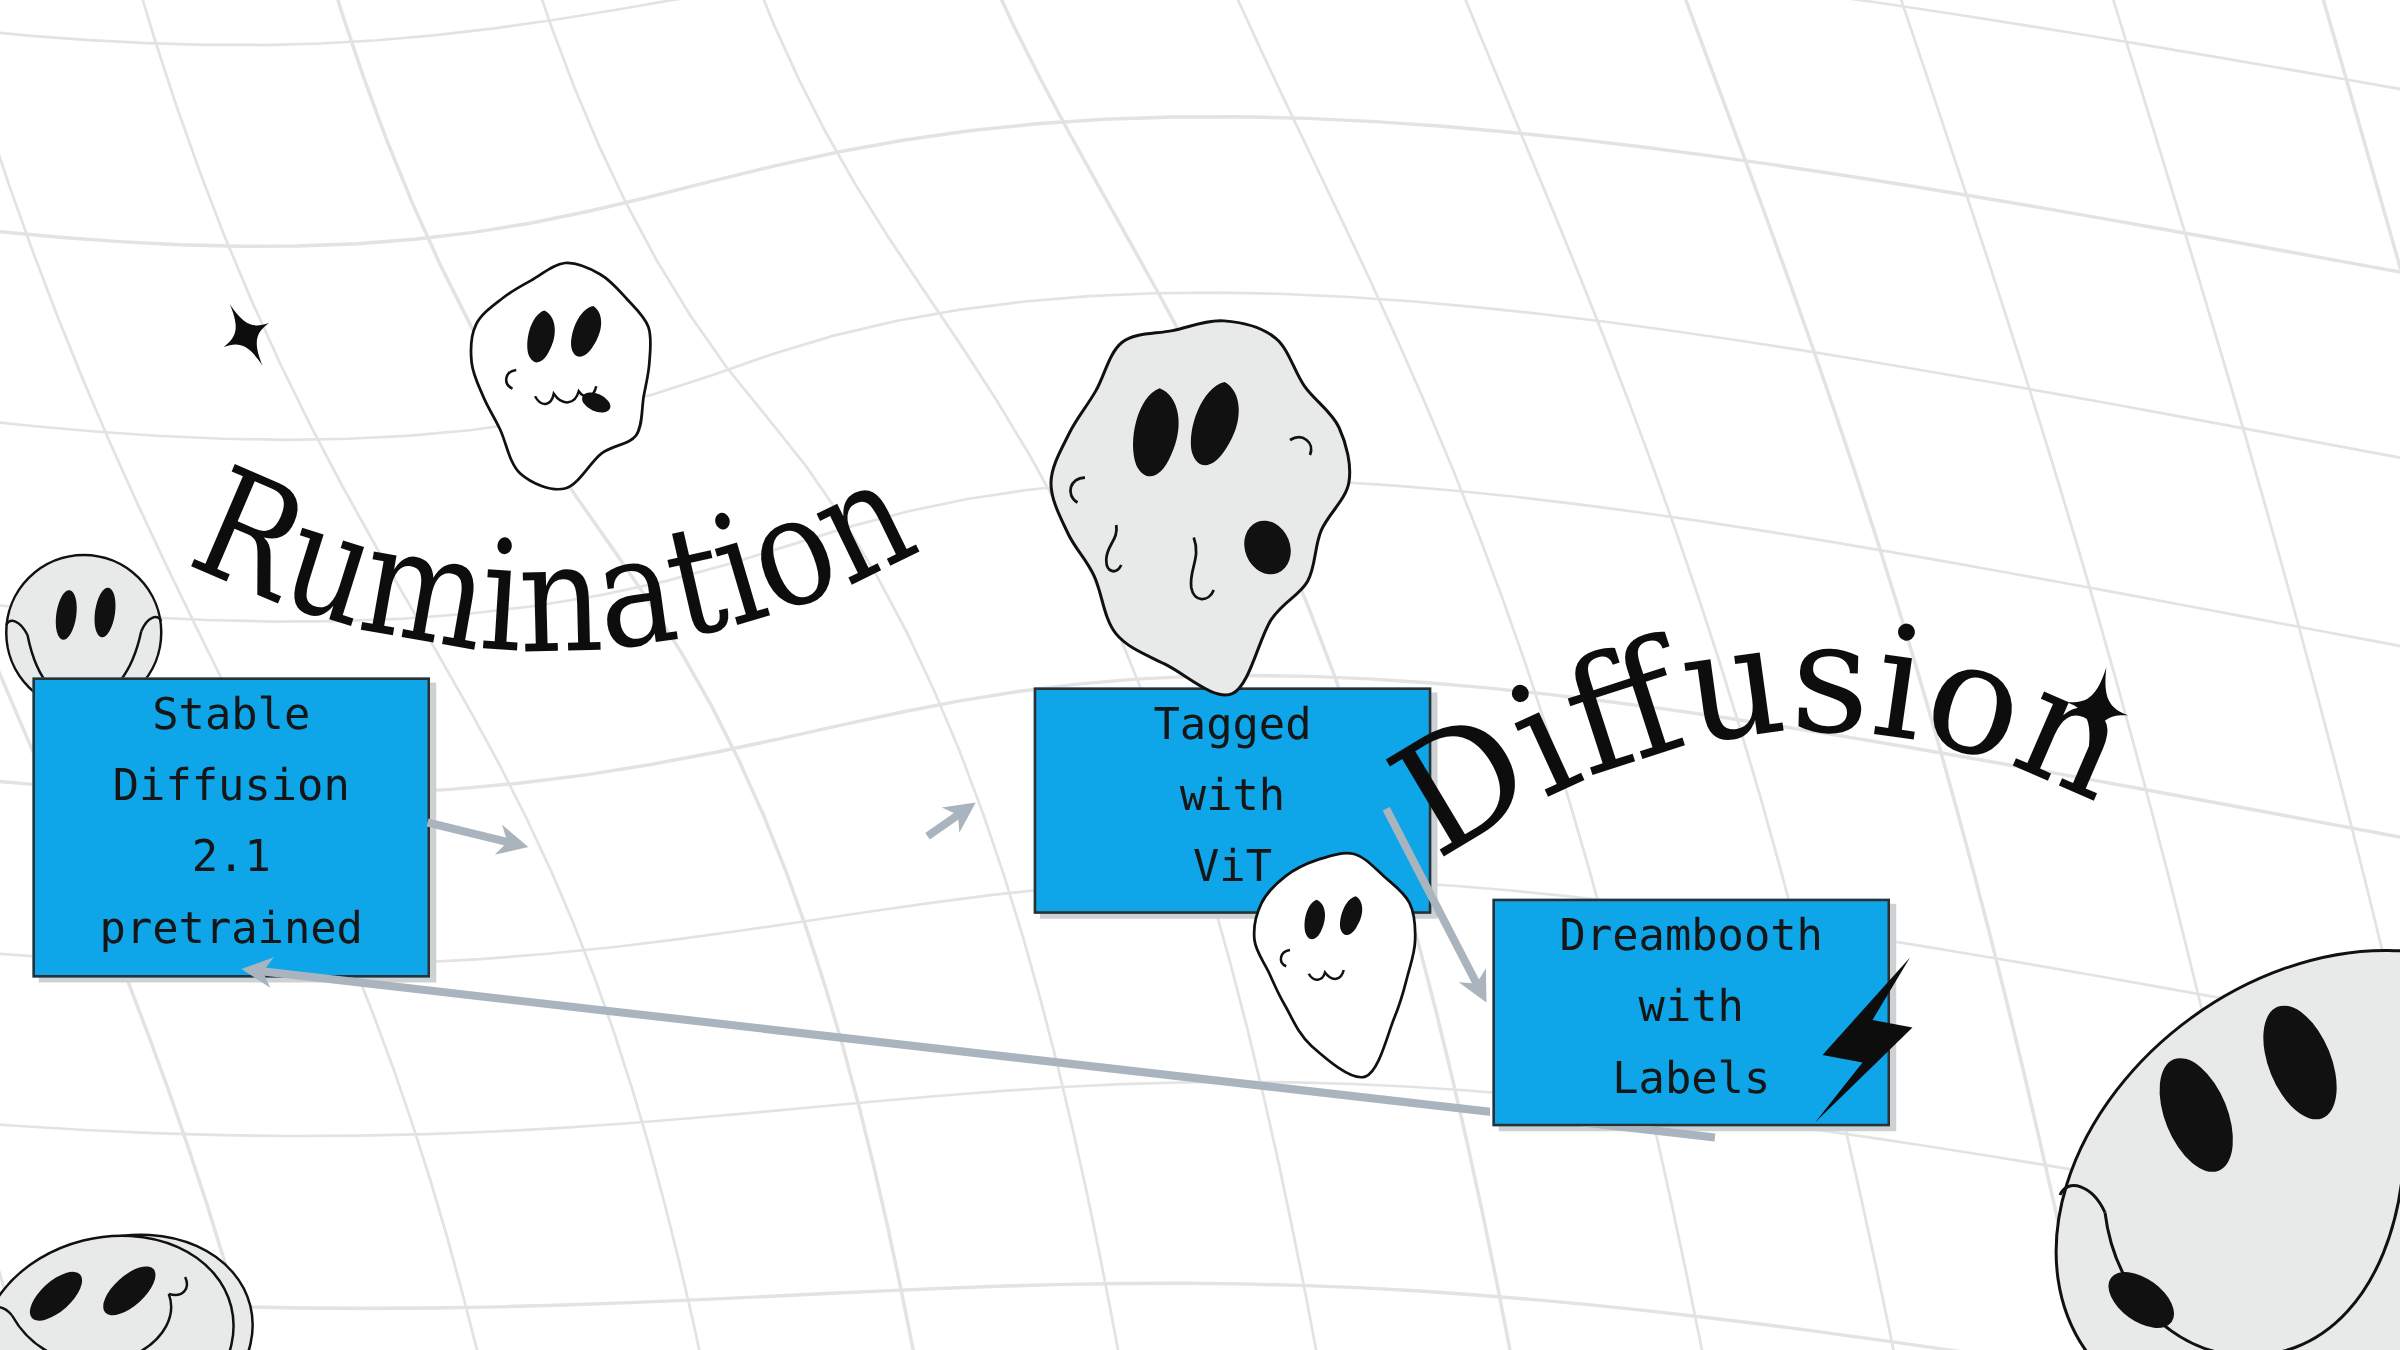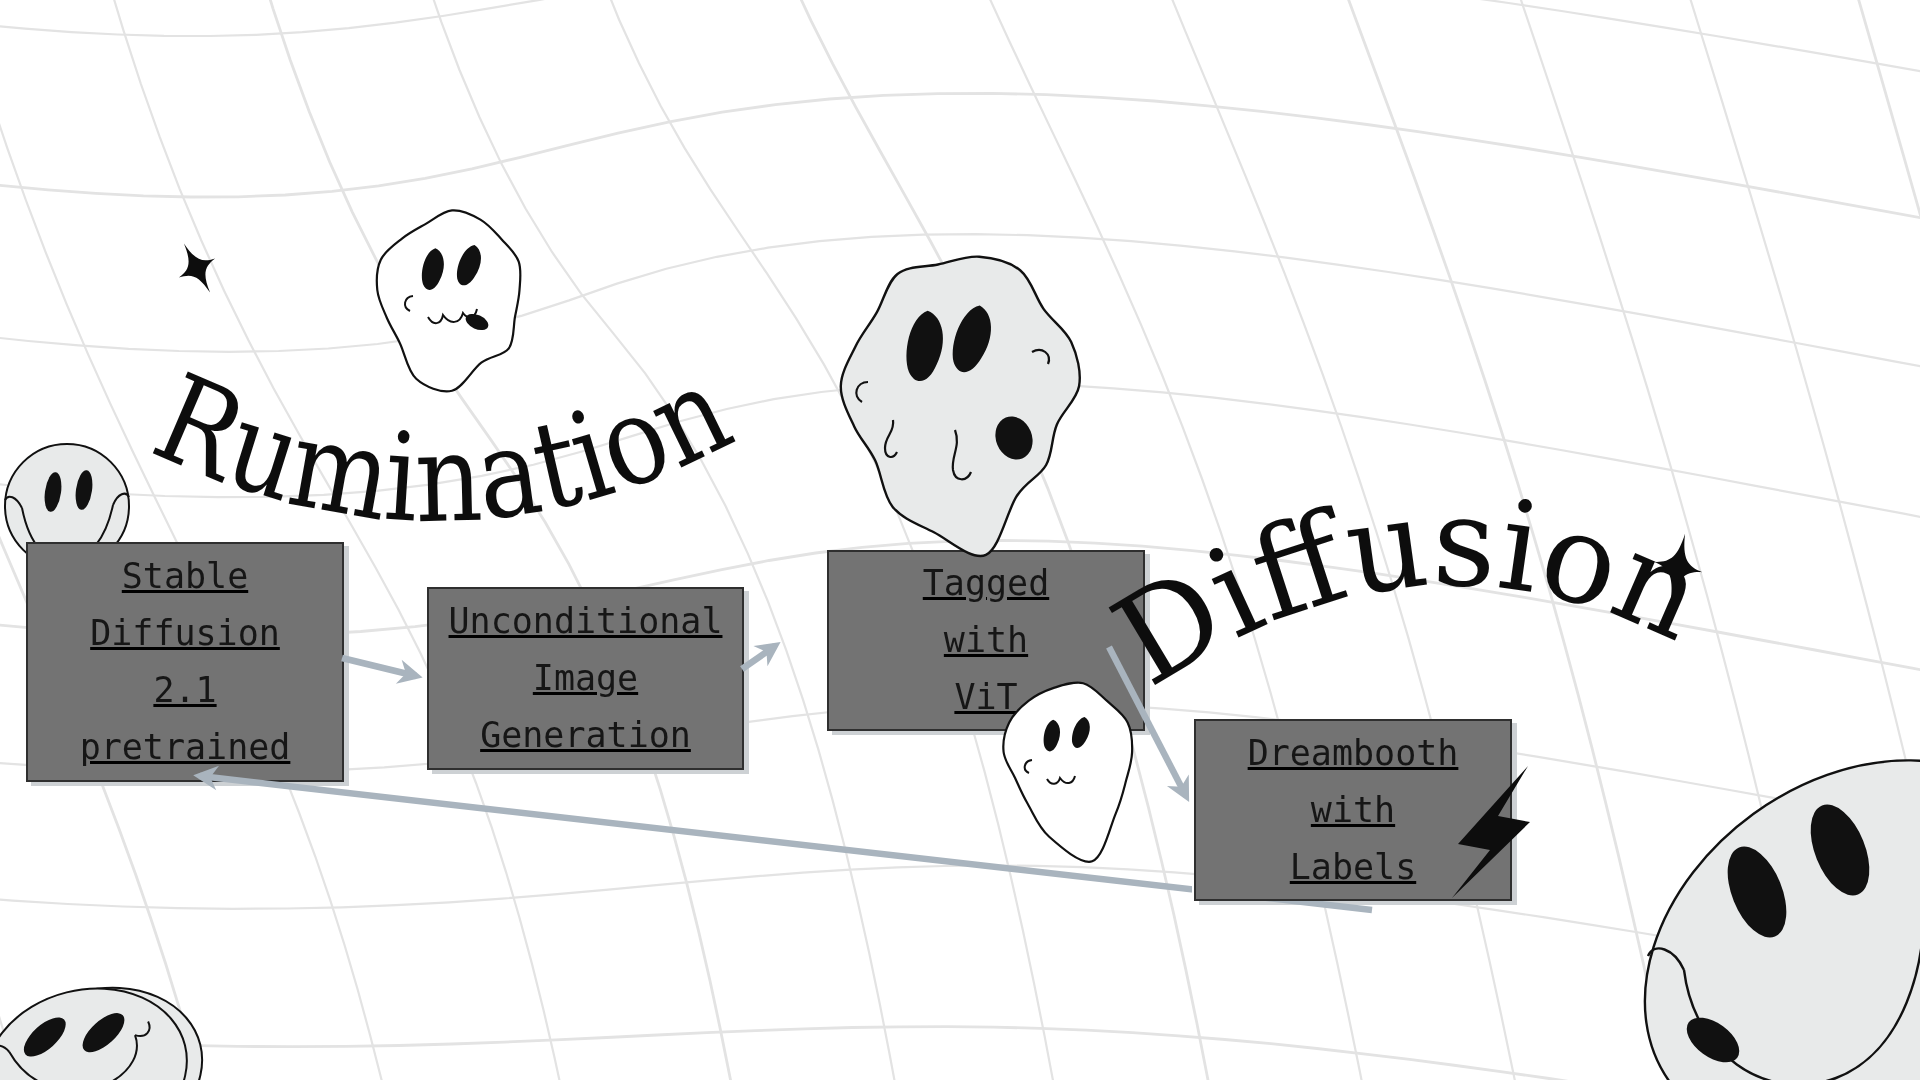--- a/index.html
+++ b/index.html
@@ -1,21 +1,21 @@
 <!DOCTYPE html>
 <html><head>
 <meta charset="utf-8">
 <style>
   html,body{margin:0;padding:0;background:#ffffff;}
   .stage{position:relative;width:1920px;height:1080px;overflow:hidden;background:#ffffff;
          font-family:"DejaVu Sans Mono","Liberation Mono",monospace;}
   svg.layer{position:absolute;left:0;top:0;pointer-events:none;}
   #bg-svg{z-index:1;}
-  .flow-box{position:absolute;z-index:2;background:#737373;border:2px solid #2f2f2f;
-            box-shadow:5px 4px 0 0 #cdd1d4;display:flex;align-items:center;justify-content:center;text-decoration:underline;}
+  .flow-box{position:absolute;z-index:2;background:#0ea5e9;border:2px solid #2f2f2f;
+            box-shadow:5px 4px 0 0 #cdd1d4;display:flex;justify-content:center;}
   .flow-box-label{white-space:pre-line;text-align:center;font-size:35px;line-height:57px;
                   color:#161616;letter-spacing:0px;}
   #box-1{left:26px;top:542px;width:314px;height:236px;}
   #box-2{left:427px;top:587px;width:313px;height:179px;}
   #box-3{left:827px;top:550px;width:314px;height:177px;}
   #box-4{left:1194px;top:719px;width:314px;height:178px;}
   #fg-svg{z-index:3;}
   .title-text{font-family:"DejaVu Serif","Liberation Serif",serif;fill:#0d0d0d;}
 </style>
 </head>
@@ -74,25 +74,20 @@
       <path d="M 22,508 C 16,496 8,494 5,500" fill="none" stroke="#111111" stroke-width="2"></path>
       <path d="M 113,505 C 118,493 126,491 129,497" fill="none" stroke="#111111" stroke-width="2"></path>
     </g>
   </svg>
 
   <div class="flow-box" id="box-1">
     <div class="flow-box-label">Stable
 Diffusion
 2.1
 pretrained</div>
-  </div>
-  <div class="flow-box" id="box-2">
-    <div class="flow-box-label">Unconditional
-Image
-Generation</div>
   </div>
   <div class="flow-box" id="box-3">
     <div class="flow-box-label">Tagged
 with
 ViT</div>
   </div>
   <div class="flow-box" id="box-4">
     <div class="flow-box-label">Dreambooth
 with
 Labels</div>

